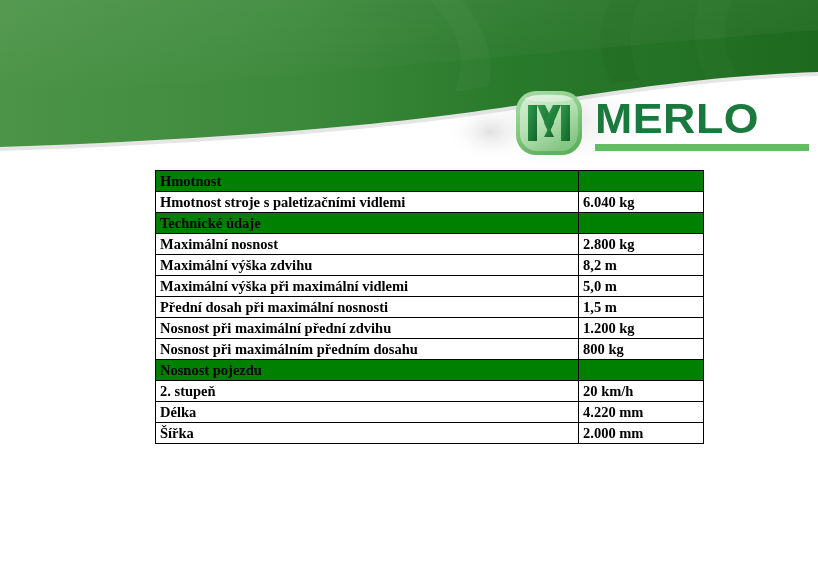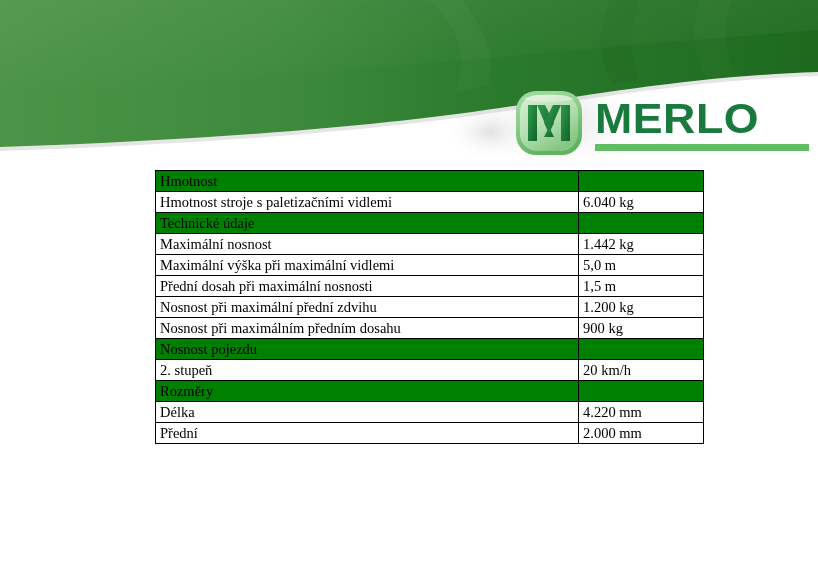--- a/index.html
+++ b/index.html
@@ -72,20 +72,21 @@
     width: 214px;
     background: #62bd62;
   }
 
   
   #spec-table-wrap {
     position: absolute;
     left: 155px;
     top: 170px;
     width: 548px;
+    font-weight: bold;
   }
   table#spec-table {
     border-collapse: collapse;
     width: 548px;
     table-layout: fixed;
     background: #ffffff;
   }
   table#spec-table col.c-label { width: 423px; }
   table#spec-table col.c-value { width: 125px; }
 
@@ -213,53 +214,53 @@
         <tr class="data-row">
           <td class="spec-label">Hmotnost stroje s paletizačními vidlemi</td>
           <td class="spec-value">6.040 kg</td>
         </tr>
         <tr class="section-row">
           <td class="section-title">Technické údaje</td>
           <td class="spec-value"></td>
         </tr>
         <tr class="data-row">
           <td class="spec-label">Maximální nosnost</td>
-          <td class="spec-value">1.442 kg</td>
+          <td class="spec-value">2.800 kg</td>
+        </tr>
+        <tr class="data-row">
+          <td class="spec-label">Maximální výška zdvihu</td>
+          <td class="spec-value">8,2 m</td>
         </tr>
         <tr class="data-row">
           <td class="spec-label">Maximální výška při maximální vidlemi</td>
           <td class="spec-value">5,0 m</td>
         </tr>
         <tr class="data-row">
           <td class="spec-label">Přední dosah při maximální nosnosti</td>
           <td class="spec-value">1,5 m</td>
         </tr>
         <tr class="data-row">
           <td class="spec-label">Nosnost při maximální přední zdvihu</td>
           <td class="spec-value">1.200 kg</td>
         </tr>
         <tr class="data-row">
           <td class="spec-label">Nosnost při maximálním předním dosahu</td>
-          <td class="spec-value">900 kg</td>
+          <td class="spec-value">800 kg</td>
         </tr>
         <tr class="section-row">
           <td class="section-title">Nosnost pojezdu</td>
           <td class="spec-value"></td>
         </tr>
         <tr class="data-row">
           <td class="spec-label">2. stupeň</td>
           <td class="spec-value">20 km/h</td>
         </tr>
-        <tr class="section-row">
-          <td class="section-title">Rozměry</td>
-          <td class="spec-value"></td>
-        </tr>
         <tr class="data-row">
           <td class="spec-label">Délka</td>
           <td class="spec-value">4.220 mm</td>
         </tr>
         <tr class="data-row">
-          <td class="spec-label">Přední</td>
+          <td class="spec-label">Šířka</td>
           <td class="spec-value">2.000 mm</td>
         </tr>
       </tbody>
   </table>
 </div>
 
 </body></html>

